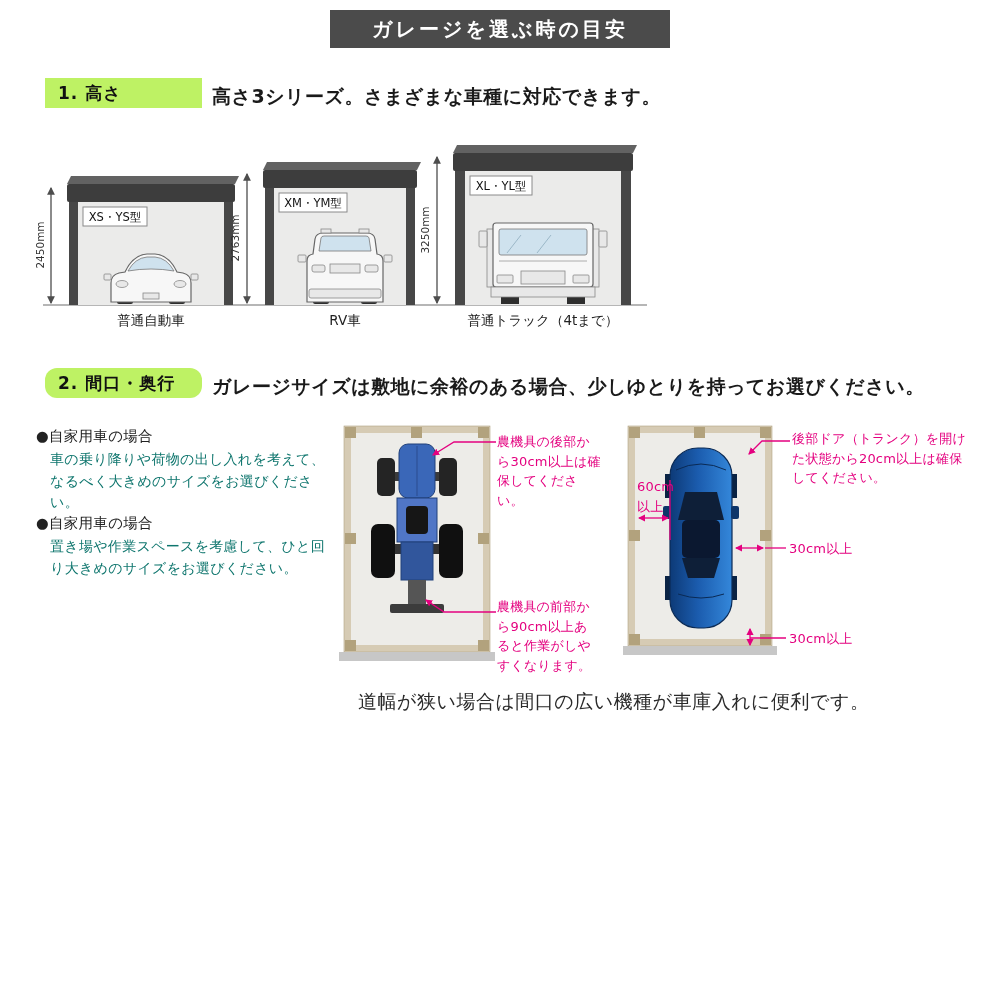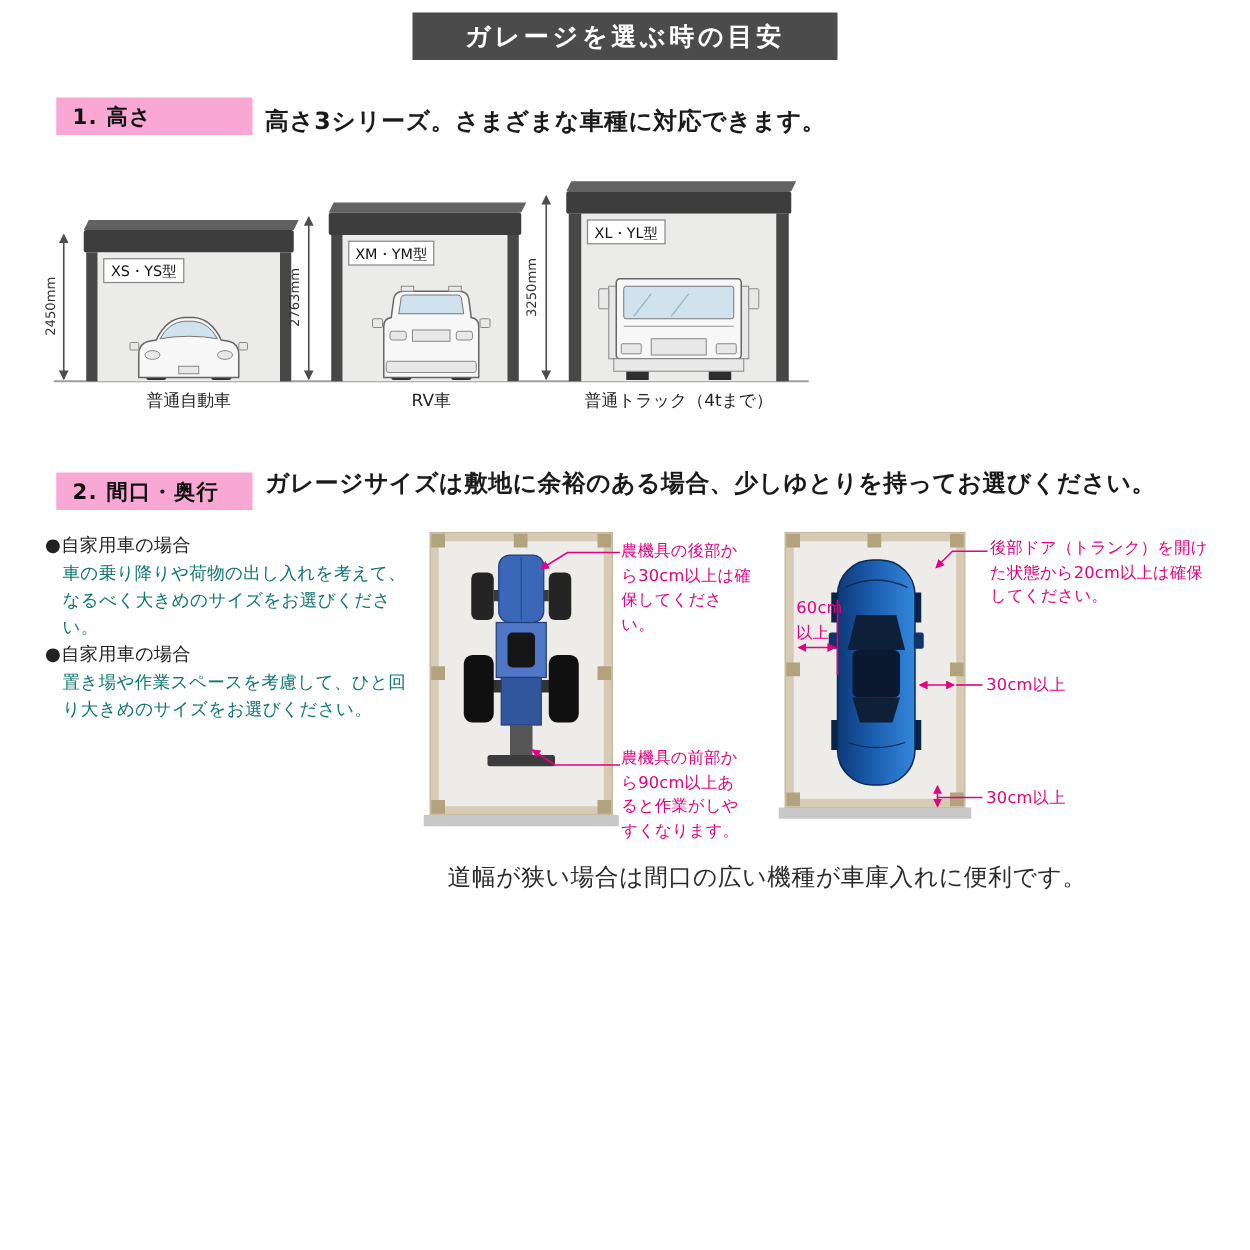--- a/index.html
+++ b/index.html
@@ -6,21 +6,21 @@
   .page{
     position:relative;width:1000px;height:828px;background:#fff;overflow:hidden;
     font-family:"DejaVu Sans","Liberation Sans",sans-serif;color:#1a1a1a;
   }
   .title-bar{
     position:absolute;left:330px;top:10px;width:340px;height:38px;background:#4b4b4b;
     color:#fff;display:flex;align-items:center;justify-content:center;
     font-size:20px;font-weight:bold;letter-spacing:3px;
   }
   .sec-label{
-    position:absolute;width:157px;height:30px;background:#f9a8d4;color:#111;
+    position:absolute;width:157px;height:30px;background:#bef264;color:#111;
     display:flex;align-items:center;box-sizing:border-box;padding-left:13px;
     font-size:17px;font-weight:bold;letter-spacing:1px;
   }
   .sec-desc{
     position:absolute;font-size:19px;font-weight:bold;letter-spacing:0.5px;color:#1a1a1a;
   }
   .advice-head{position:absolute;font-size:14.5px;color:#222;letter-spacing:0.3px;}
   .advice-body{position:absolute;font-size:14px;color:#0f766e;line-height:1.55;letter-spacing:0.3px;}
   .pink-note{position:absolute;color:#e4007f;font-size:13px;line-height:1.5;letter-spacing:0.2px;}
   .pink-note.nowrap{white-space:nowrap;}
@@ -138,21 +138,21 @@
         <rect class="veh-part" x="456" y="142" width="104" height="10"></rect>
         <rect class="veh-part" x="444" y="86" width="8" height="16" rx="1"></rect>
         <rect class="veh-part" x="564" y="86" width="8" height="16" rx="1"></rect>
       </g>
       <line class="dim-line" x1="402" y1="12" x2="402" y2="158" marker-start="url(#mgray)" marker-end="url(#mgray)"></line>
       <text class="dim-label" x="394" y="85" text-anchor="middle" transform="rotate(-90 394 85)">3250mm</text>
       <text class="caption" x="508" y="180" text-anchor="middle">普通トラック（4tまで）</text>
     </g>
   </svg>
 
-  <div class="sec-label" style="left:45px;top:378px;">2. 間口・奥行</div>
+  <div class="sec-label" style="left:45px;top:368px;border-radius:12px;">2. 間口・奥行</div>
   <div class="sec-desc" style="left:212px;top:374px;">ガレージサイズは敷地に余裕のある場合、少しゆとりを持ってお選びください。</div>
 
   <div class="advice-head" style="left:36px;top:427px;">●自家用車の場合</div>
   <div class="advice-body" style="left:50px;top:449px;width:282px;">車の乗り降りや荷物の出し入れを考えて、なるべく大きめのサイズをお選びください。</div>
   <div class="advice-head" style="left:36px;top:514px;">●自家用車の場合</div>
   <div class="advice-body" style="left:50px;top:536px;width:282px;">置き場や作業スペースを考慮して、ひと回り大きめのサイズをお選びください。</div>
 
   <svg style="left:330px;top:418px;" width="670" height="272" viewBox="0 0 670 272">
     <defs>
       <marker id="mpink" viewBox="0 0 10 10" refX="8.5" refY="5" markerWidth="5.5" markerHeight="5.5" orient="auto-start-reverse">

